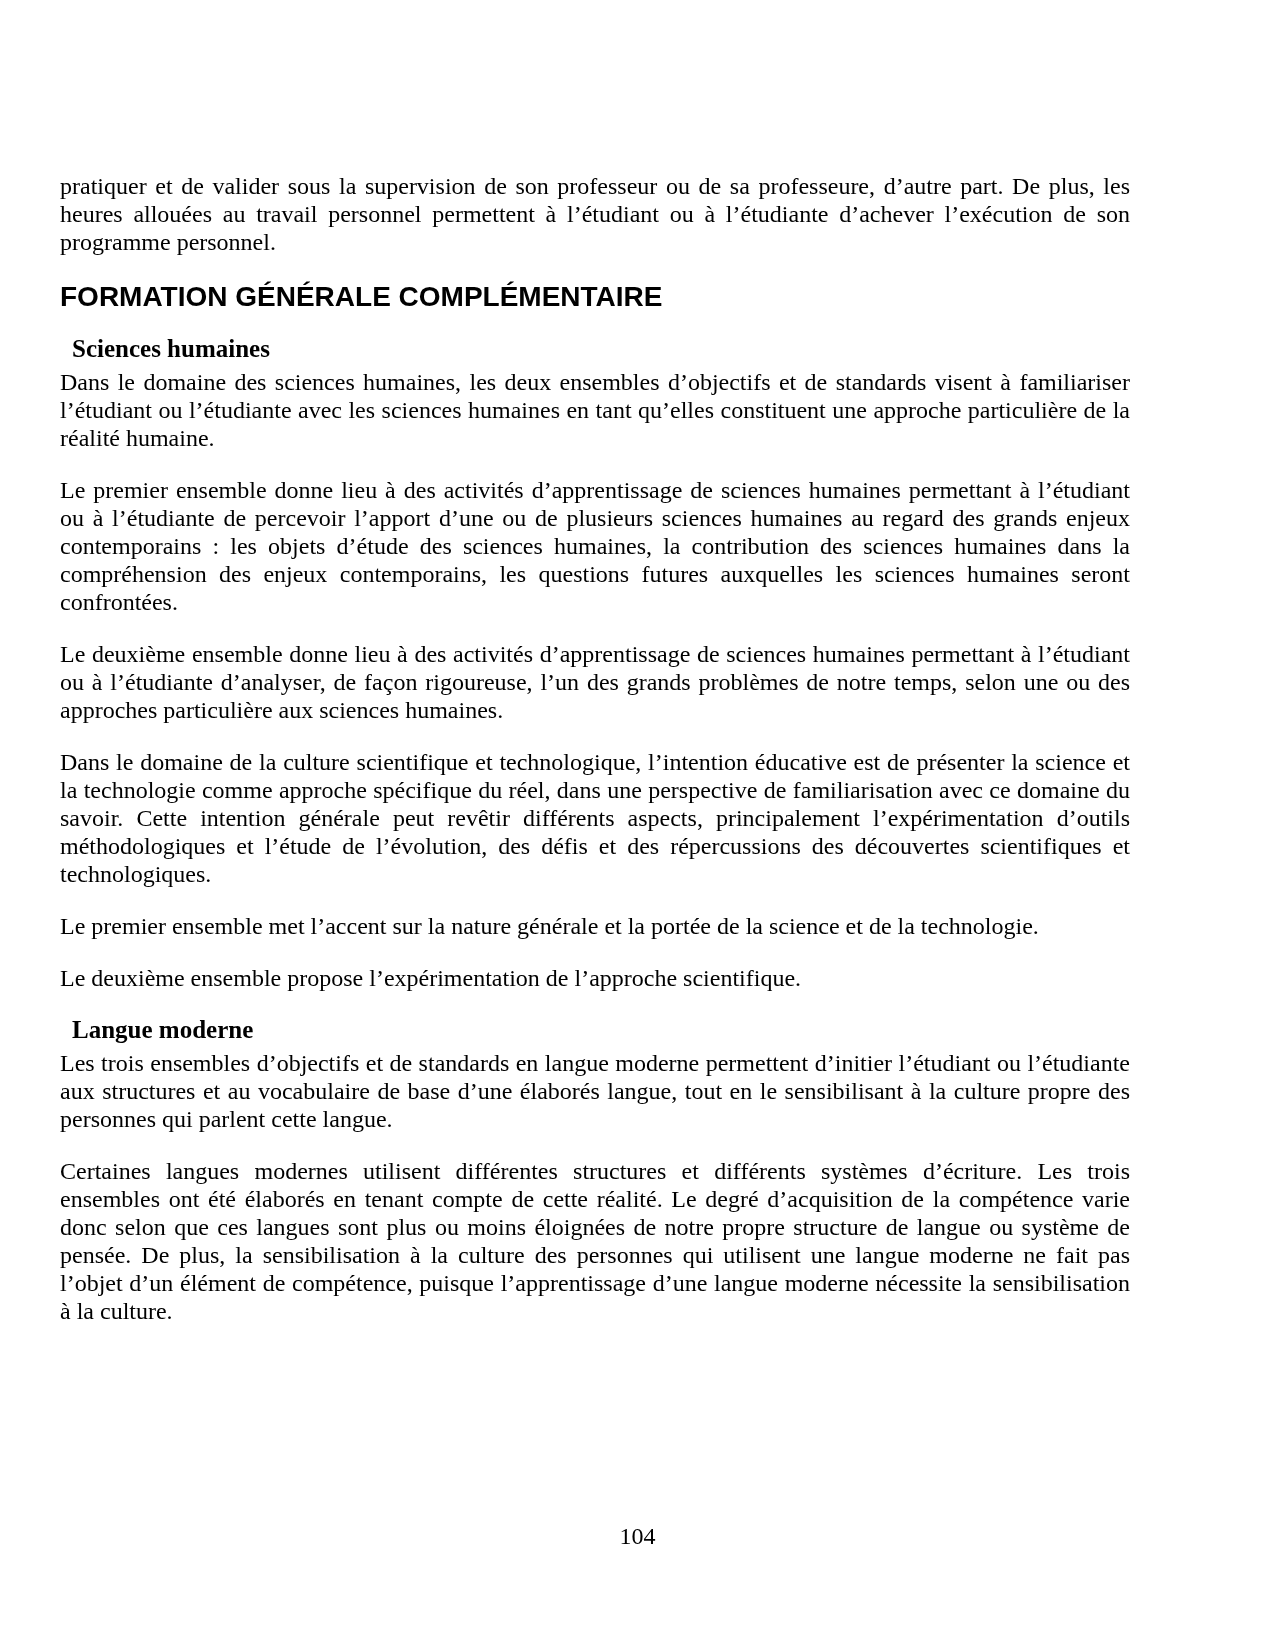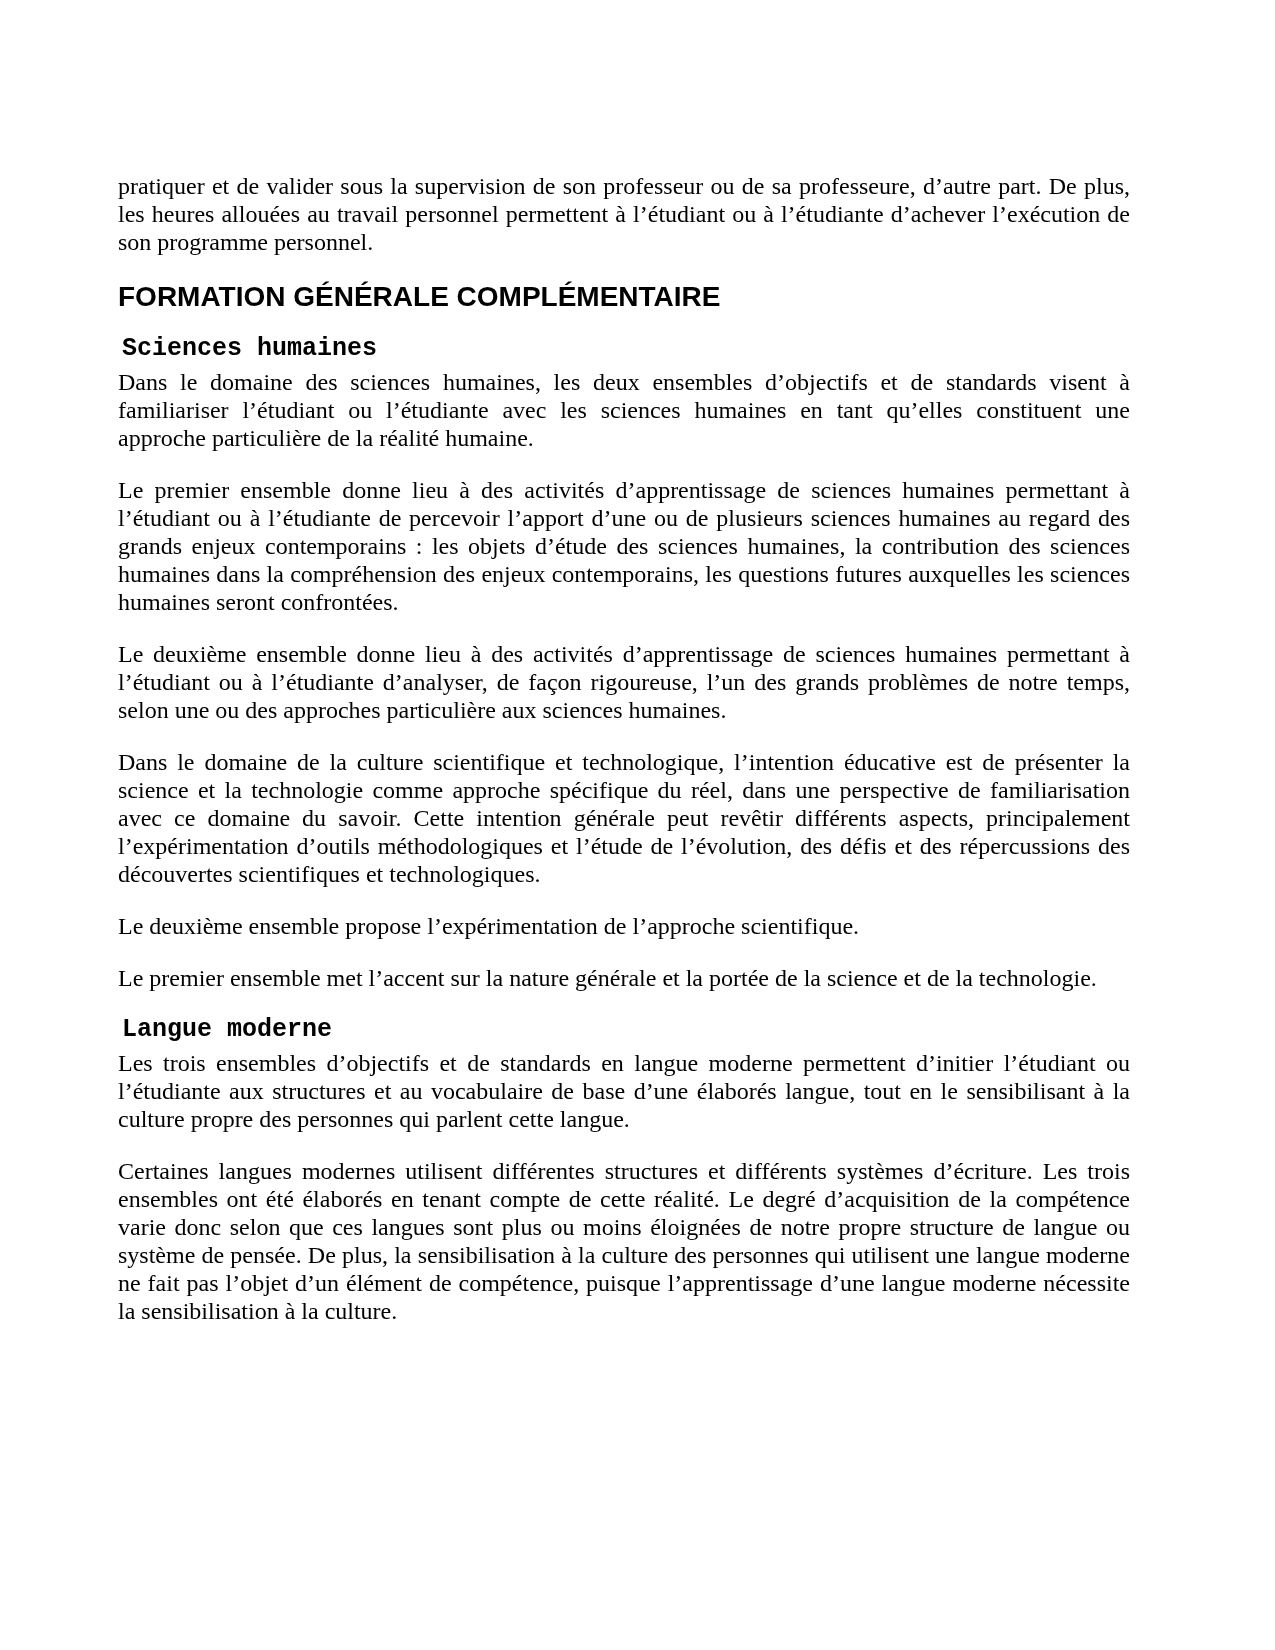--- a/index.html
+++ b/index.html
@@ -7,21 +7,21 @@
     padding: 0;
     background: #ffffff;
   }
   .page {
     position: relative;
     width: 1275px;
     height: 1650px;
     background: #ffffff;
     color: #000000;
     box-sizing: border-box;
-    padding: 172px 145px 0 118px;
+    padding: 172px 145px 0 60px;
     font-family: "Liberation Serif", serif;
     font-size: 24px;
     line-height: 28px;
     overflow: hidden;
   }
   .body-par {
     margin: 0 0 24px 0;
     text-align: justify;
   }
   .body-par.last {
@@ -29,25 +29,25 @@
   }
   h1.main-heading {
     font-family: "Liberation Sans", sans-serif;
     font-weight: bold;
     font-size: 28px;
     line-height: 30px;
     margin: 26px 0 23px 0;
     letter-spacing: 0px;
   }
   h2.section-heading {
-    font-family: Liberation Mono, monospace;
+    font-family: Liberation Serif, serif;
     font-weight: bold;
     font-size: 25px;
     line-height: 28px;
-    margin: 0 0 5px 4px;
+    margin: 0 0 5px 12px;
   }
   h2.section-heading.spaced {
     margin-top: 8px;
   }
   .section {
     margin: 0;
   }
   .page-number {
     position: absolute;
     top: 1522px;
@@ -70,24 +70,25 @@
 
   <div class="section">
     <h2 class="section-heading">Sciences humaines</h2>
     <p class="body-par">Dans le domaine des sciences humaines, les deux ensembles d’objectifs et de standards visent à familiariser l’étudiant ou l’étudiante avec les sciences humaines en tant qu’elles constituent une approche particulière de la réalité humaine.</p>
     <p class="body-par">Le premier ensemble donne lieu à des activités d’apprentissage de sciences humaines permettant à l’étudiant ou à l’étudiante de percevoir l’apport d’une ou de plusieurs sciences humaines au regard des grands enjeux contemporains : les objets d’étude des sciences humaines, la contribution des sciences humaines dans la compréhension des enjeux contemporains, les questions futures auxquelles les sciences humaines seront confrontées.</p>
     <p class="body-par">Le deuxième ensemble donne lieu à des activités d’apprentissage de sciences humaines permettant à l’étudiant ou à l’étudiante d’analyser, de façon rigoureuse, l’un des grands problèmes de notre temps, selon une ou des approches particulière aux sciences humaines.</p>
   </div>
 
   <div class="section">
     <p class="body-par">Dans le domaine de la culture scientifique et technologique, l’intention éducative est de présenter la science et la technologie comme approche spécifique du réel, dans une perspective de familiarisation avec ce domaine du savoir.  Cette intention générale peut revêtir différents aspects, principalement l’expérimentation d’outils méthodologiques et l’étude de l’évolution, des défis et des répercussions des découvertes scientifiques et technologiques.</p>
+    <p class="body-par">Le premier ensemble met l’accent sur la nature générale et la portée de la science et de la technologie.</p>
     <p class="body-par">Le deuxième ensemble propose l’expérimentation de l’approche scientifique.</p>
-    <p class="body-par">Le premier ensemble met l’accent sur la nature générale et la portée de la science et de la technologie.</p>
   </div>
 
   <div class="section">
     <h2 class="section-heading spaced">Langue moderne</h2>
     <p class="body-par">Les trois ensembles d’objectifs et de standards en langue moderne permettent d’initier l’étudiant ou l’étudiante aux structures et au vocabulaire de base d’une élaborés langue, tout en le sensibilisant à la culture propre des personnes qui parlent cette langue.</p>
     <p class="body-par last">Certaines langues modernes utilisent différentes structures et différents systèmes d’écriture.  Les trois ensembles ont été élaborés en tenant compte de cette réalité.  Le degré d’acquisition de la compétence varie donc selon que ces langues sont plus ou moins éloignées de notre propre structure de langue ou système de pensée.  De plus, la sensibilisation à la culture des personnes qui utilisent une langue moderne ne fait pas l’objet d’un élément de compétence, puisque l’apprentissage d’une langue moderne nécessite la sensibilisation à la culture.</p>
   </div>
 
+  <div class="page-number">104</div>
 
 </div>
 
 </body></html>

